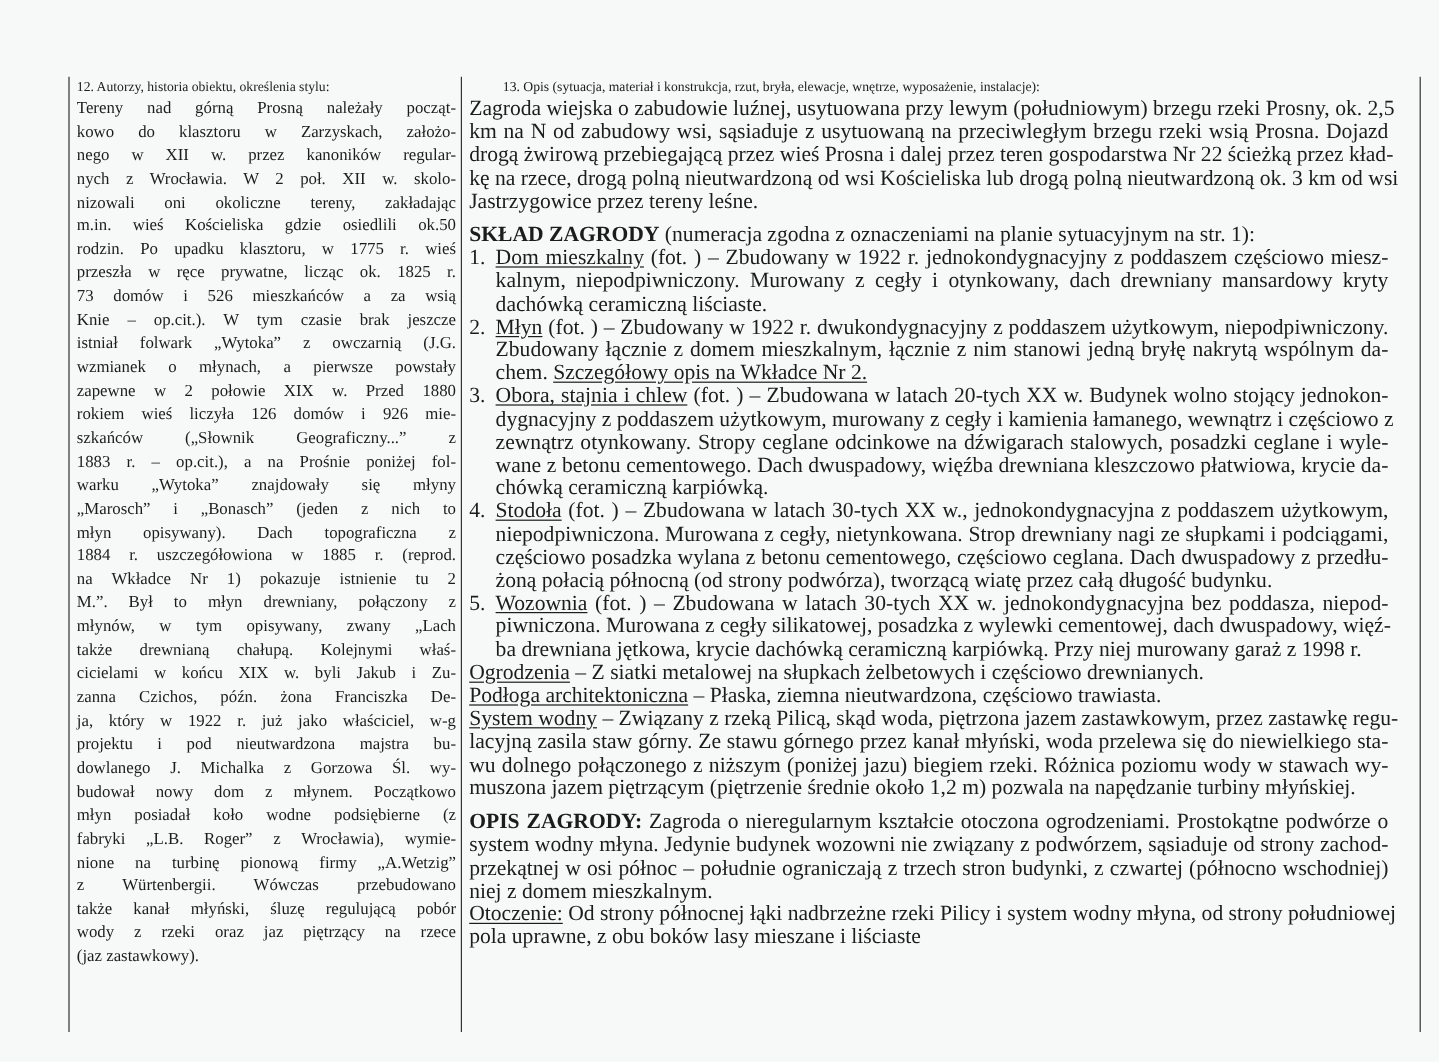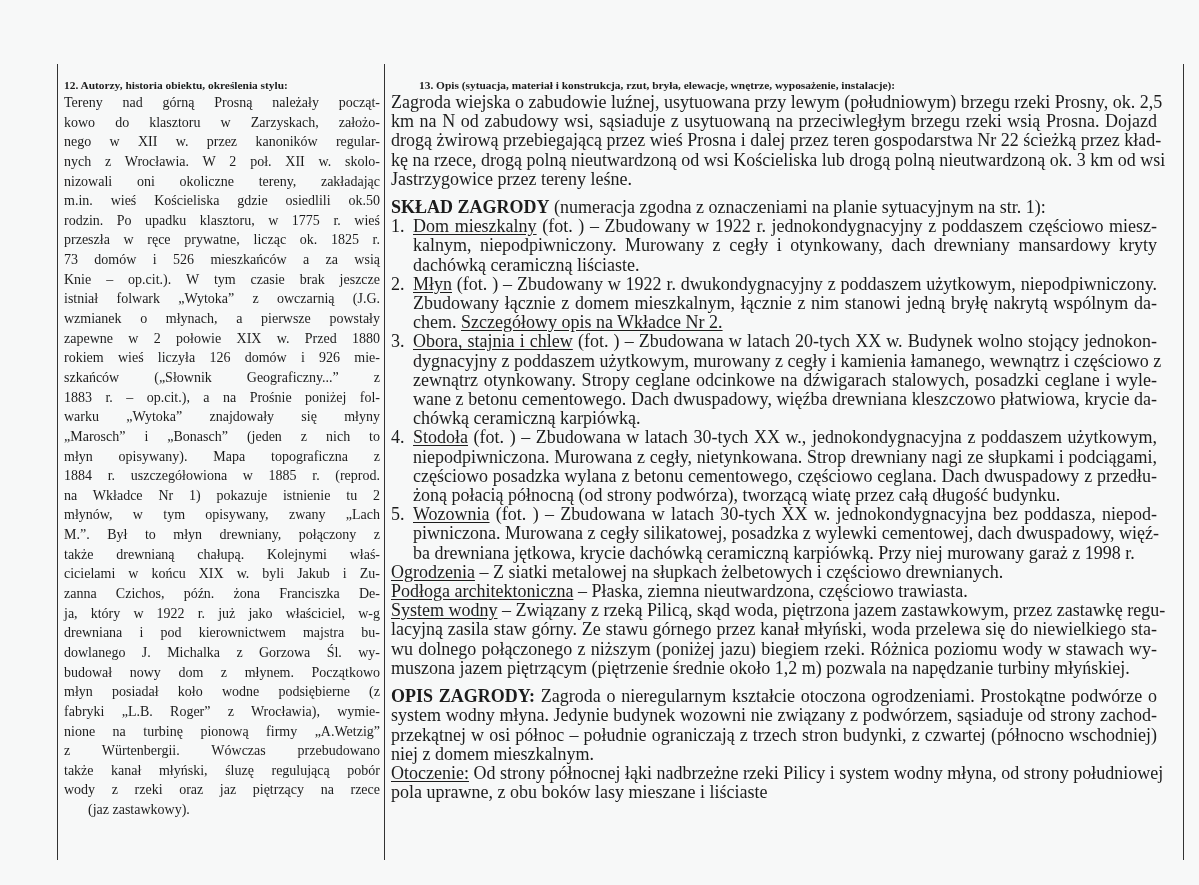--- a/index.html
+++ b/index.html
@@ -16,30 +16,30 @@
     border-left: 1.5px solid #333;
     padding-left: 6px;
   }
   .col-right {
     position: absolute; left: 384px; top: 64px; width: 772px; height: 796px;
     border-left: 1.5px solid #333;
     border-right: 1.5px solid #333;
     padding-left: 6px; padding-right: 20px;
   }
   .small-head {
-    font-size: 11.4px; line-height: 15px; margin-top: 14px; white-space: nowrap; font-weight: bold;
+    font-size: 11.4px; line-height: 15px; margin-top: 2px; white-space: nowrap;
   }
   .col-right .small-head { padding-left: 28px; }
   .left-body {
     font-size: 14px; line-height: 19.65px; text-align: justify;
     width: 316px; margin-top: 0px;
     hyphens: manual;
   }
   .left-body .ln { display: block; text-align: justify; text-align-last: justify; height: 19.65px; white-space: nowrap; overflow: visible; }
-  .left-body .ln.last { text-align-last: left; margin-left: 24px; }
+  .left-body .ln.last { text-align-last: left; }
   .right-body { font-size: 18px; line-height: 19.2px; width: 766px; }
   .ln { display: block; white-space: nowrap; text-align: justify; text-align-last: justify; }
   .ln.last { text-align-last: left; }
   .gap { height: 9px; }
   .list-item { position: relative; padding-left: 22px; }
   .list-num { position: absolute; left: 0; top: 0; }
   u { text-decoration: underline; text-underline-offset: 2px; }
   b { font-weight: bold; }
 </style>
 </head>
@@ -61,30 +61,30 @@
         <span class="ln">73 domów i 526 mieszkańców a za wsią</span>
         <span class="ln">Knie – op.cit.). W tym czasie brak jeszcze</span>
         <span class="ln">istniał folwark „Wytoka” z owczarnią (J.G.</span>
         <span class="ln">wzmianek o młynach, a pierwsze powstały</span>
         <span class="ln">zapewne w 2 połowie XIX w. Przed 1880</span>
         <span class="ln">rokiem wieś liczyła 126 domów i 926 mie-</span>
         <span class="ln">szkańców („Słownik Geograficzny...” z</span>
         <span class="ln">1883 r. – op.cit.), a na Prośnie poniżej fol-</span>
         <span class="ln">warku „Wytoka” znajdowały się młyny</span>
         <span class="ln">„Marosch” i „Bonasch” (jeden z nich to</span>
-        <span class="ln">młyn opisywany). Mapa topograficzna z</span>
+        <span class="ln">młyn opisywany). Dach topograficzna z</span>
         <span class="ln">1884 r. uszczegółowiona w 1885 r. (reprod.</span>
         <span class="ln">na Wkładce Nr 1) pokazuje istnienie tu 2</span>
+        <span class="ln">M.”. Był to młyn drewniany, połączony z</span>
         <span class="ln">młynów, w tym opisywany, zwany „Lach</span>
-        <span class="ln">M.”. Był to młyn drewniany, połączony z</span>
         <span class="ln">także drewnianą chałupą. Kolejnymi właś-</span>
         <span class="ln">cicielami w końcu XIX w. byli Jakub i Zu-</span>
         <span class="ln">zanna Czichos, późn. żona Franciszka De-</span>
         <span class="ln">ja, który w 1922 r. już jako właściciel, w-g</span>
-        <span class="ln">drewniana i pod kierownictwem majstra bu-</span>
+        <span class="ln">projektu i pod nieutwardzona majstra bu-</span>
         <span class="ln">dowlanego J. Michalka z Gorzowa Śl. wy-</span>
         <span class="ln">budował nowy dom z młynem. Początkowo</span>
         <span class="ln">młyn posiadał koło wodne podsiębierne (z</span>
         <span class="ln">fabryki „L.B. Roger” z Wrocławia), wymie-</span>
         <span class="ln">nione na turbinę pionową firmy „A.Wetzig”</span>
         <span class="ln">z Würtenbergii. Wówczas przebudowano</span>
         <span class="ln">także kanał młyński, śluzę regulującą pobór</span>
         <span class="ln">wody z rzeki oraz jaz piętrzący na rzece</span>
         <span class="ln last">(jaz zastawkowy).</span>
       </div>

